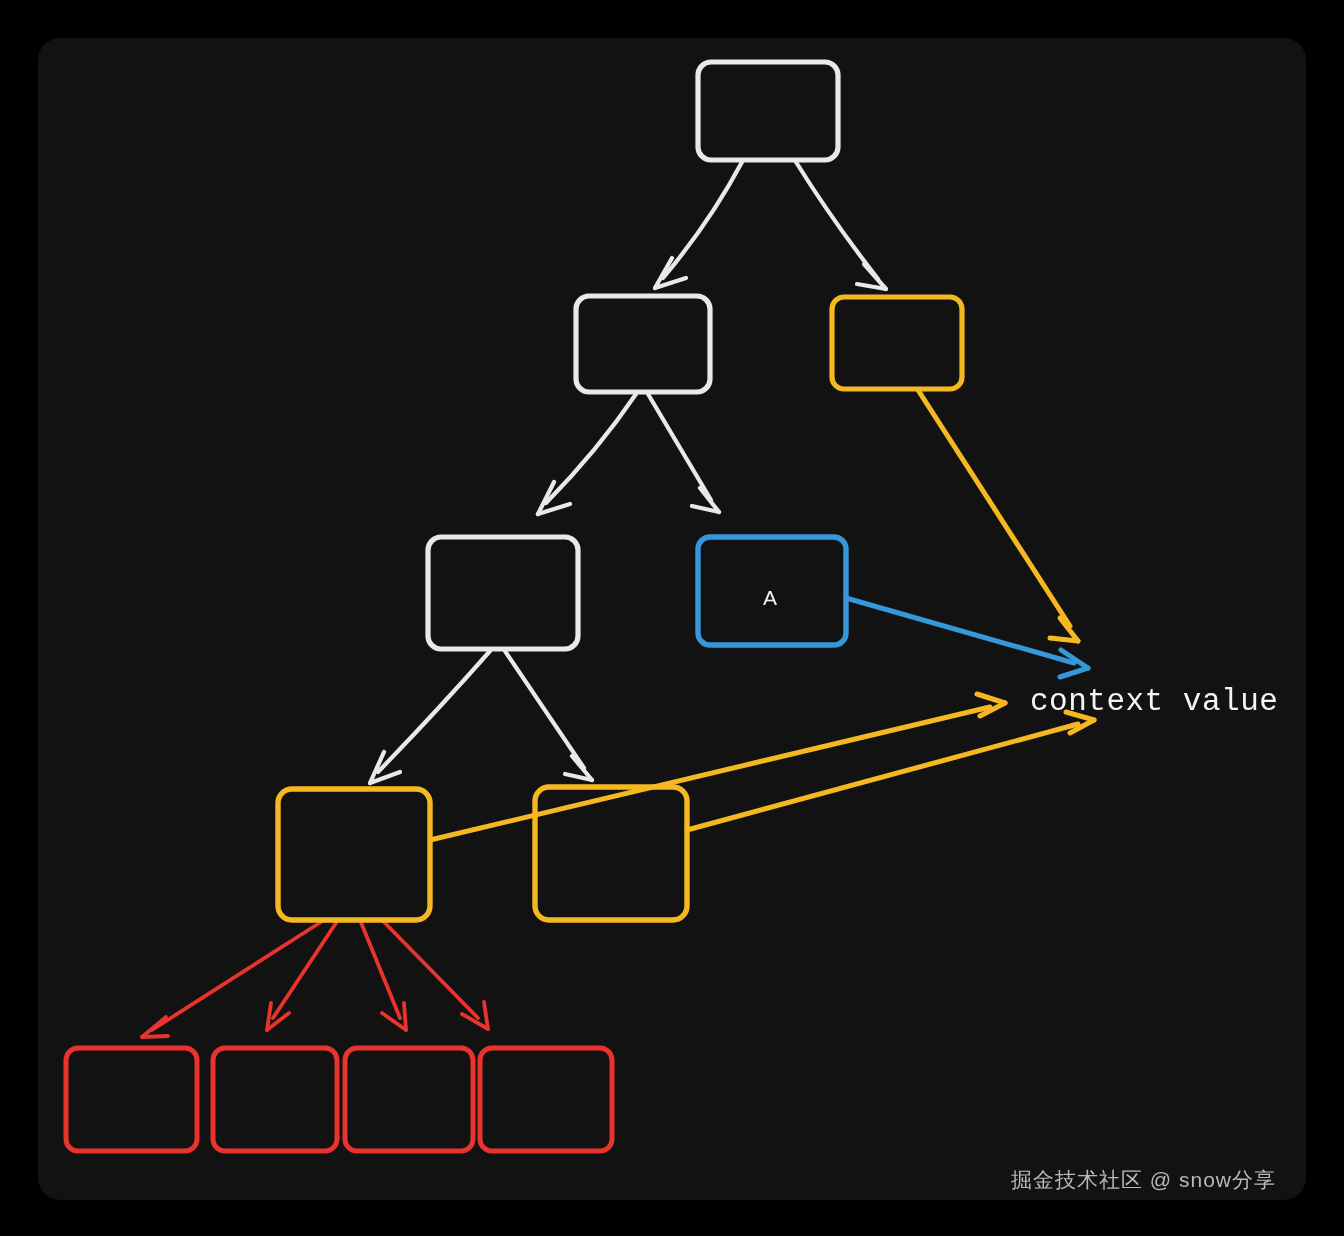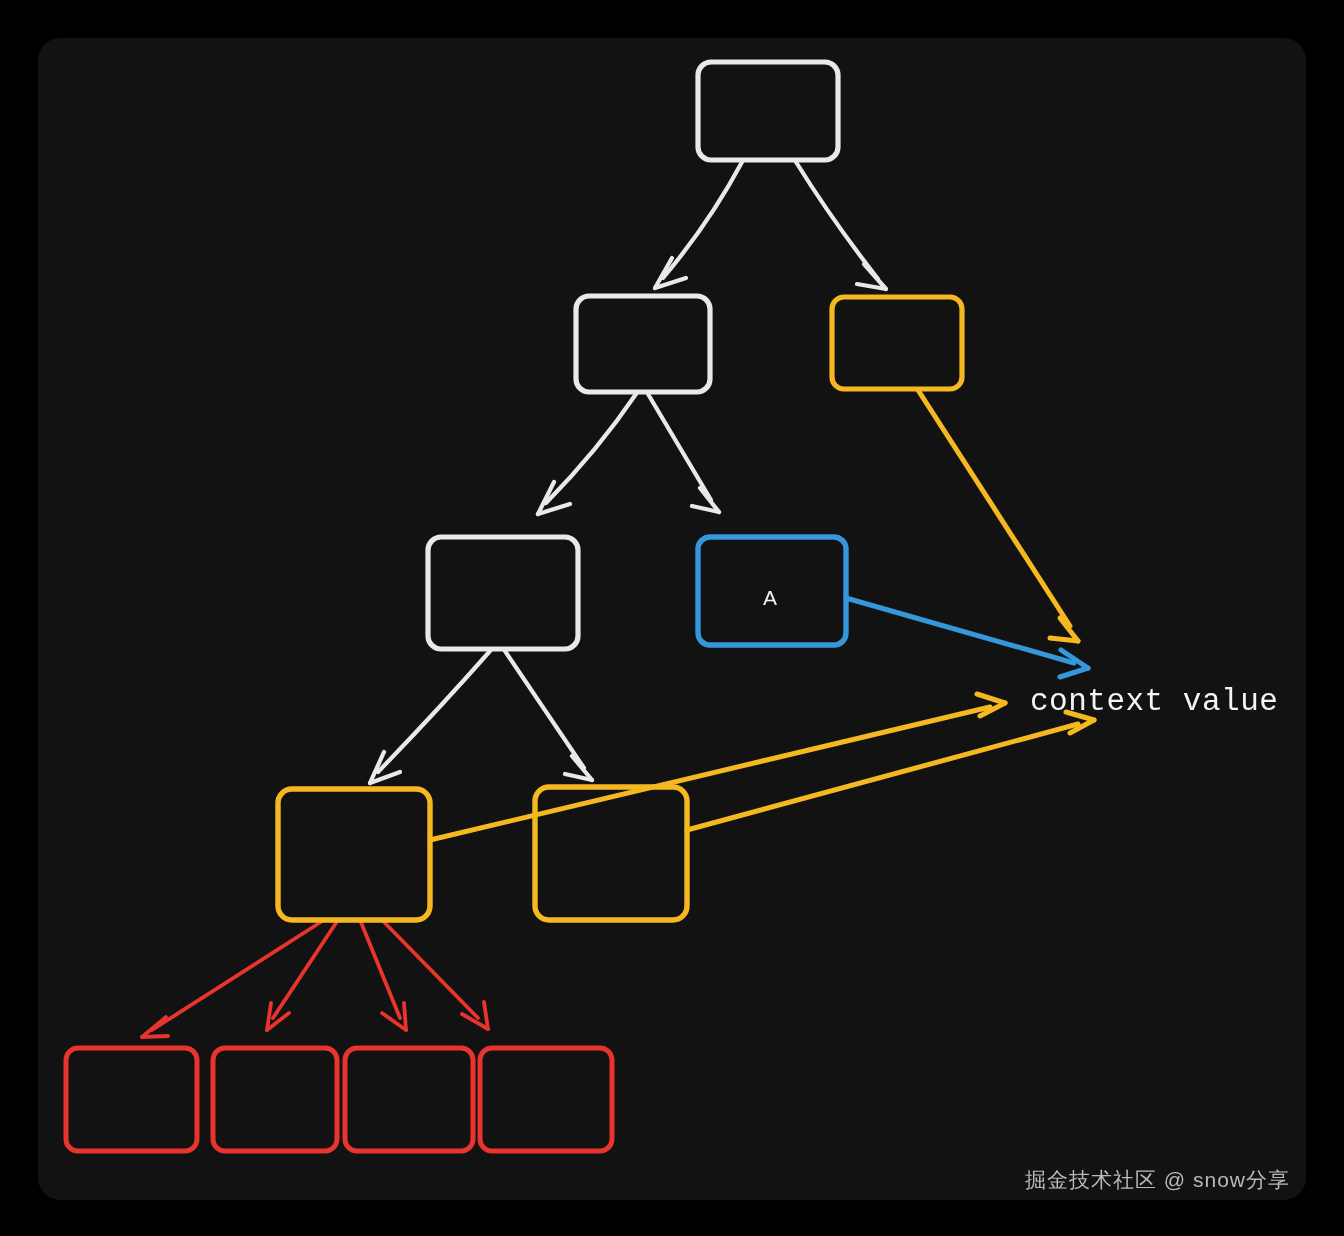--- a/index.html
+++ b/index.html
@@ -42,21 +42,21 @@
     fill: #f2f2f2;
   }
   .context-label {
     font-family: "Liberation Mono", monospace;
     font-size: 31px;
     fill: #f4f4f4;
     letter-spacing: 0.5px;
   }
   #watermark {
     position: absolute;
-    right: 54px;
+    right: 68px;
     bottom: 42px;
     font-family: "Liberation Sans", sans-serif;
     font-size: 21px;
     color: #cfcfcf;
     letter-spacing: 1px;
     white-space: nowrap;
     opacity: 0.88;
   }
 </style>
 </head>

